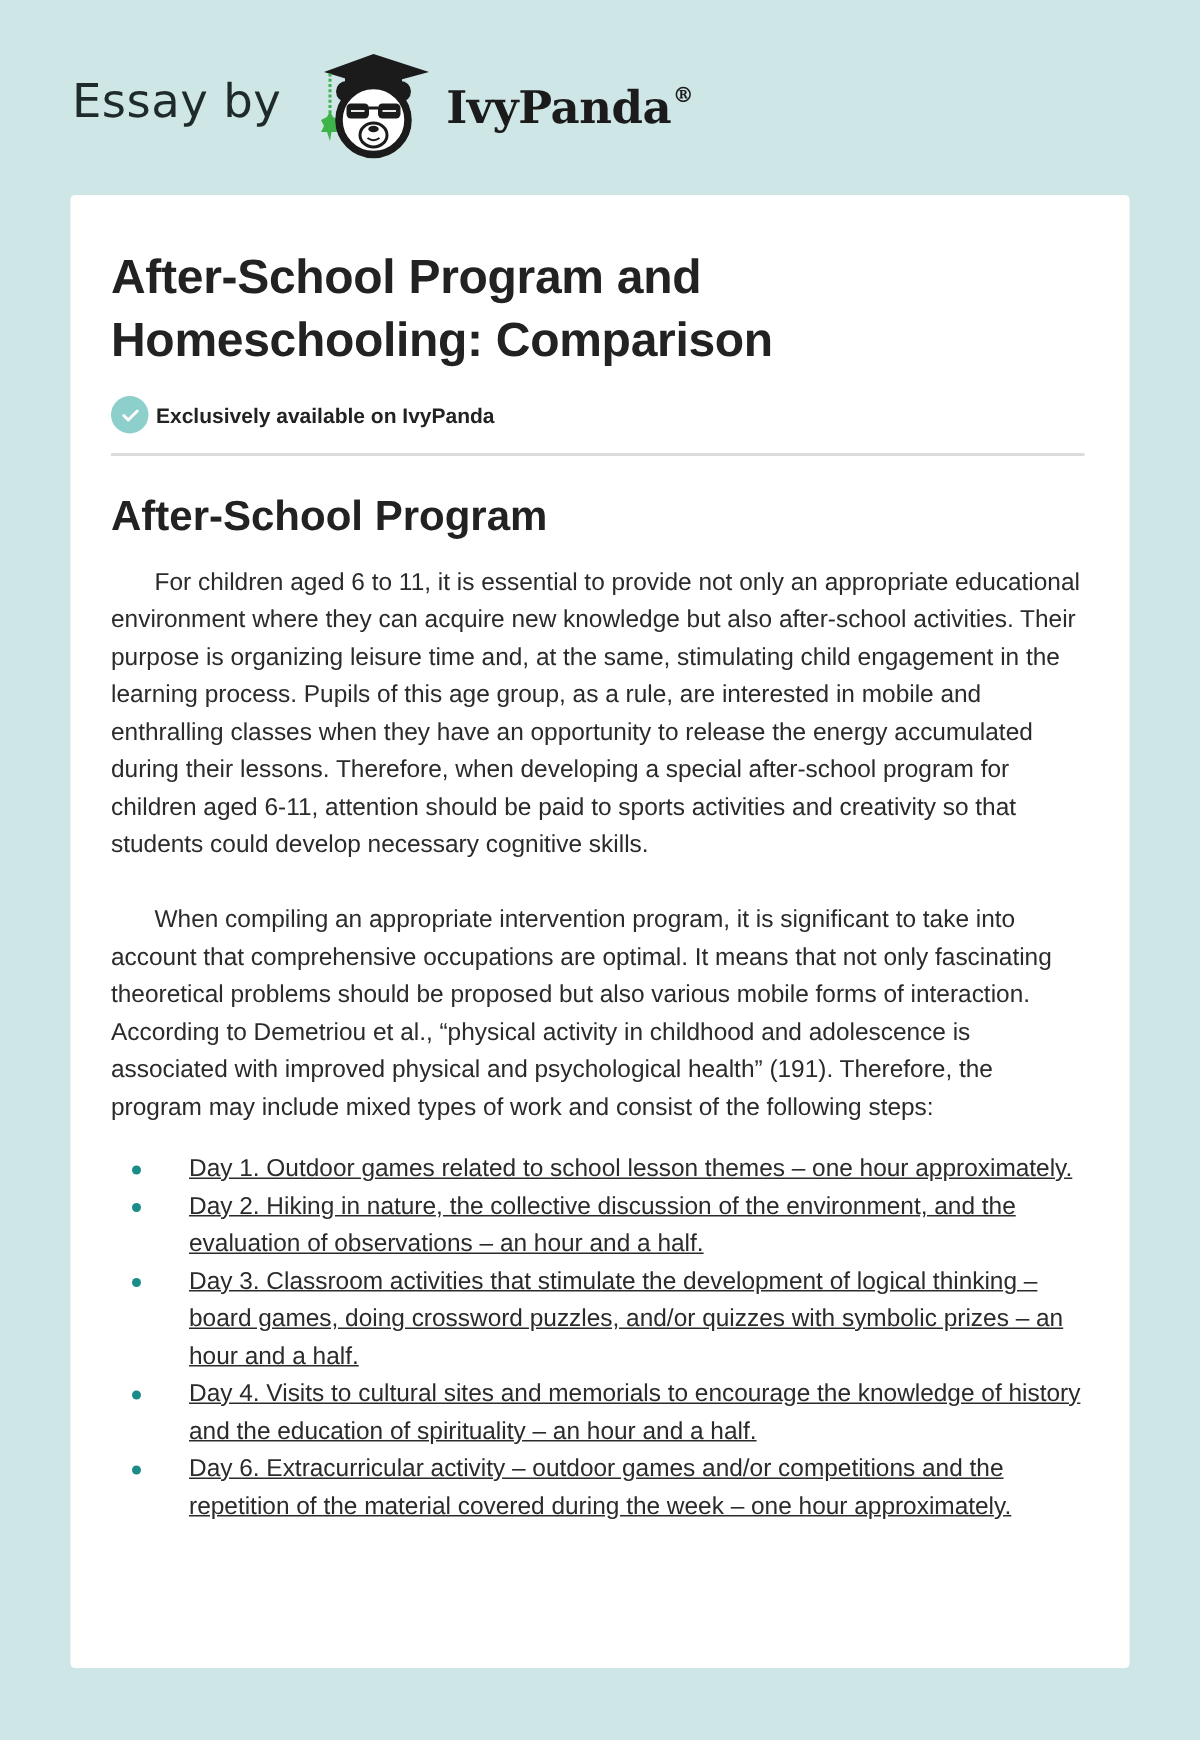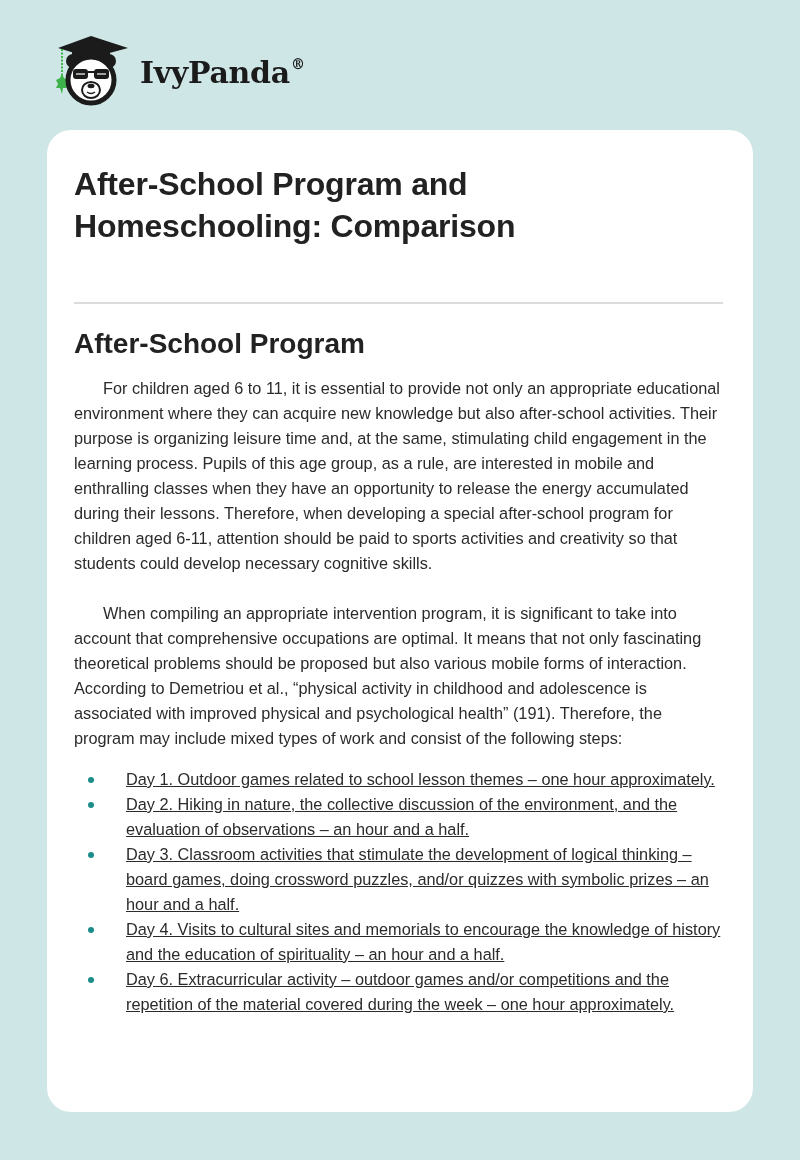--- a/index.html
+++ b/index.html
@@ -20,21 +20,21 @@
   }
   .logo-mark { width: 86px; height: 74px; margin-right: 6px; }
   .brand {
     font-family: "DejaVu Serif", serif; font-weight: bold;
     font-size: 30px; color: #1b1b1b; margin-top: 2px; letter-spacing: -0.3px;
   }
   .brand sup { font-size: 14px; vertical-align: 14px; margin-left: 1px; }
 
   .card {
     position: absolute; left: 47px; top: 130px; width: 706px; height: 982px;
-    background: #ffffff; border-radius: 24px;
+    background: #ffffff; border-radius: 3px;
   }
   .title {
     position: absolute; left: 27px; top: 33px; width: 600px;
     font-size: 32px; font-weight: bold; color: #222222; line-height: 42px;
     margin: 0; letter-spacing: -0.2px;
   }
   .badge {
     position: absolute; left: 27px; top: 134px; display: flex; align-items: center;
   }
   .badge-icon {
@@ -64,20 +64,21 @@
   .steps li { position: relative; padding-left: 52px; text-decoration: underline; }
   .steps li .bullet {
     position: absolute; left: 14px; top: 10px; width: 6px; height: 6px;
     border-radius: 50%; background: #1a8c8a;
   }
 </style>
 </head>
 <body>
 
 <div class="header">
+  <span class="essay-by">Essay by</span>
   <svg class="logo-mark" viewBox="0 0 86 74">
 
     <polygon points="10,14 43,2 80,14 43,24" fill="#1b1b1b"></polygon>
     <rect x="24" y="16" width="38" height="10" fill="#1b1b1b"></rect>
 
     <line x1="14" y1="15" x2="14" y2="46" stroke="#3db34a" stroke-width="2" stroke-dasharray="2,1.5"></line>
 
     <path d="M8,46 L12,44 L14,40 L16,44 L20,46 L18,50 L20,54 L15,54 L14,60 L12,54 L8,54 L10,50 Z" fill="#3db34a"></path>
 
     <circle cx="25" cy="27" r="7" fill="#1b1b1b"></circle>
@@ -94,20 +95,28 @@
     <ellipse cx="43" cy="56" rx="9" ry="8" fill="#ffffff" stroke="#1b1b1b" stroke-width="2"></ellipse>
     <ellipse cx="43" cy="52" rx="3.5" ry="2.2" fill="#1b1b1b"></ellipse>
     <path d="M39,58 Q43,61 47,58" fill="none" stroke="#1b1b1b" stroke-width="1.4"></path>
   </svg>
   <span class="brand"><span>IvyPanda</span><sup>®</sup></span>
 </div>
 
 <main class="card">
   <h1 class="title">After-School Program and Homeschooling: Comparison</h1>
 
+  <div class="badge">
+    <span class="badge-icon">
+      <svg width="12" height="10" viewBox="0 0 12 10">
+          <path d="M1.5,5 L4.5,8 L10.5,2" fill="none" stroke="#ffffff" stroke-width="2" stroke-linecap="round" stroke-linejoin="round"></path>
+        </svg>
+    </span>
+    <span class="badge-text">Exclusively available on IvyPanda</span>
+  </div>
 
   <div class="divider"></div>
 
   <h2 class="h2">After-School Program</h2>
 
   <p class="body-text p1"><span class="indent"></span><span>For children aged 6 to 11, it is essential to provide not only an appropriate educational environment where they can acquire new knowledge but also after-school activities. Their purpose is organizing leisure time and, at the same, stimulating child engagement in the learning process. Pupils of this age group, as a rule, are interested in mobile and enthralling classes when they have an opportunity to release the energy accumulated during their lessons. Therefore, when developing a special after-school program for children aged 6-11, attention should be paid to sports activities and creativity so that students could develop necessary cognitive skills.</span></p>
 
   <p class="body-text p2"><span class="indent"></span><span>When compiling an appropriate intervention program, it is significant to take into account that comprehensive occupations are optimal. It means that not only fascinating theoretical problems should be proposed but also various mobile forms of interaction. According to Demetriou et al., “physical activity in childhood and adolescence is associated with improved physical and psychological health” (191). Therefore, the program may include mixed types of work and consist of the following steps:</span></p>
 
   <ul class="steps">

